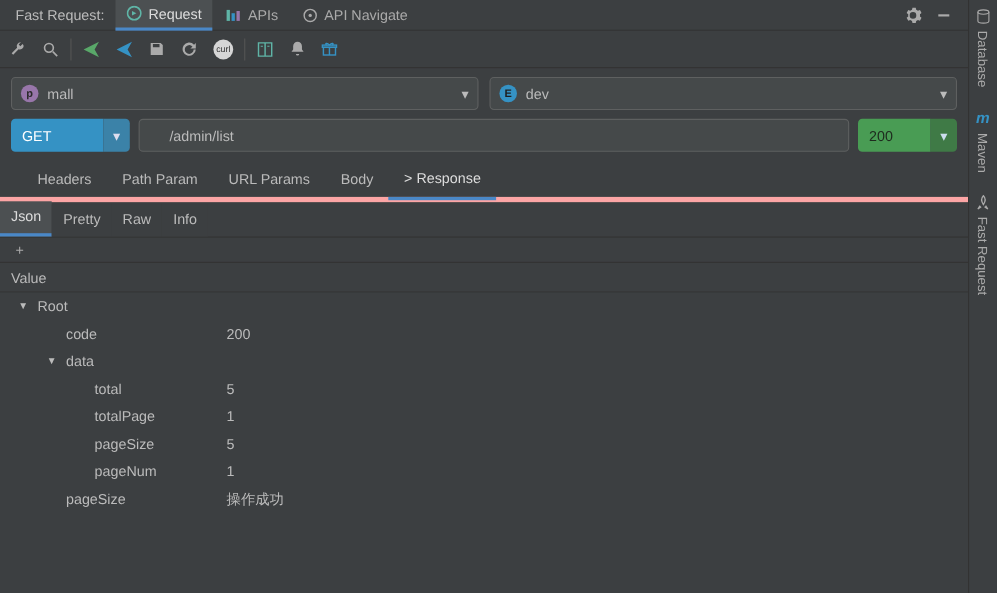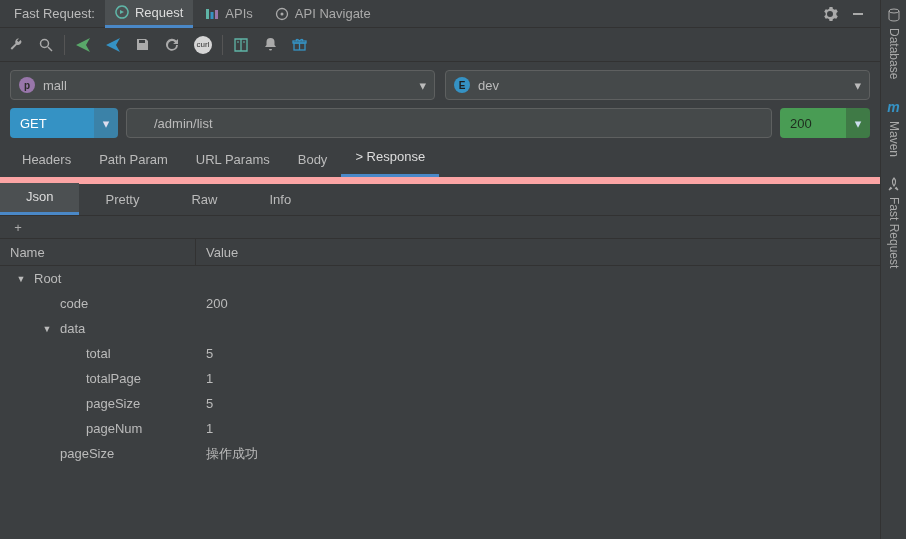--- a/index.html
+++ b/index.html
@@ -40,26 +40,26 @@
 
 .req-row { display:flex; gap:8px; padding:0 10px 10px 10px; align-items:stretch; }
 .method-sel { width:108px; height:30px; display:flex; }
 .method-btn { flex:1; background:#3592c4; color:#fff; display:flex; align-items:center; padding:0 10px; border-radius:4px 0 0 4px; font-size:13px;}
 .method-drop { width:24px; background:#3b82a8; border-radius:0 4px 4px 0; display:flex; align-items:center; justify-content:center; color:#dde; cursor:pointer;}
 .url-input { flex:1; height:30px; background:#45494a; border:1px solid #5e6060; border-radius:4px; padding:0 27px; color:#bbb; display:flex; align-items:center;}
 .status-chip { width:90px; height:30px; display:flex;}
 .status-box { flex:1; background:#499c54; color:#1e2b1e; display:flex; align-items:center; padding:0 10px; border-radius:4px 0 0 4px; font-size:13px;}
 .status-drop { width:24px; background:#3f7a46; border-radius:0 4px 4px 0; display:flex; align-items:center; justify-content:center; color:#cde; }
 
-.req-tabs { height:36px; display:flex; align-items:flex-end; padding:0 8px; border-bottom:7px solid #fca5a5;}
+.req-tabs { height:36px; display:flex; align-items:center; padding:0 20px; border-bottom:5px solid #fca5a5;}
 .req-tab { padding:8px 14px 10px; color:#bbb; cursor:pointer; }
 .req-tab.active { color:#ddd; border-bottom:3px solid #4a88c7;}
 
 .view-tabs { height:32px; background:#3c3f41; display:flex; align-items:flex-end; border-bottom:1px solid #323232;}
-.view-tab { padding:6px 26px 8px; color:#bbb; cursor:pointer; background:#3c3f41;}
+.view-tab { padding:6px 10px 8px; color:#bbb; cursor:pointer; background:#3c3f41;}
 .view-tab.active { background:#4c5052; color:#ddd; border-bottom:3px solid #4a88c7;}
 
 .add-row { height:22px; padding:0 8px; display:flex; align-items:center; color:#888;}
 
 .tbl-head { height:28px; display:flex; background:#3c3f41; border-top:1px solid #323232; border-bottom:1px solid #323232;}
 .tbl-head-cell { display:flex; align-items:center; padding:0 10px; color:#bbb; }
 .tbl-head-cell.name { width:196px; border-right:1px solid #323232; }
 .tbl-head-cell.value { flex:1; }
 
 .tree-wrap { flex:1; background:#3c3f41; overflow:auto; position:relative; }
@@ -219,21 +219,20 @@
     <div class="view-tab">Pretty</div>
     <div class="view-tab">Raw</div>
     <div class="view-tab">Info</div>
   </div>
 
   <div class="add-row">
     <span class="icon-btn">+</span>
   </div>
 
   <div class="tbl-head">
-    <div class="tbl-head-cell name">Name</div>
     <div class="tbl-head-cell value">Value</div>
   </div>
 
   <div class="tree-wrap" id="tree">
       <div class="tree-row">
         <div class="tree-name">
           <span class="indent" style="width: 8px;"></span>
           <span class="caret down"></span>
           <span>Root</span>
         </div>

